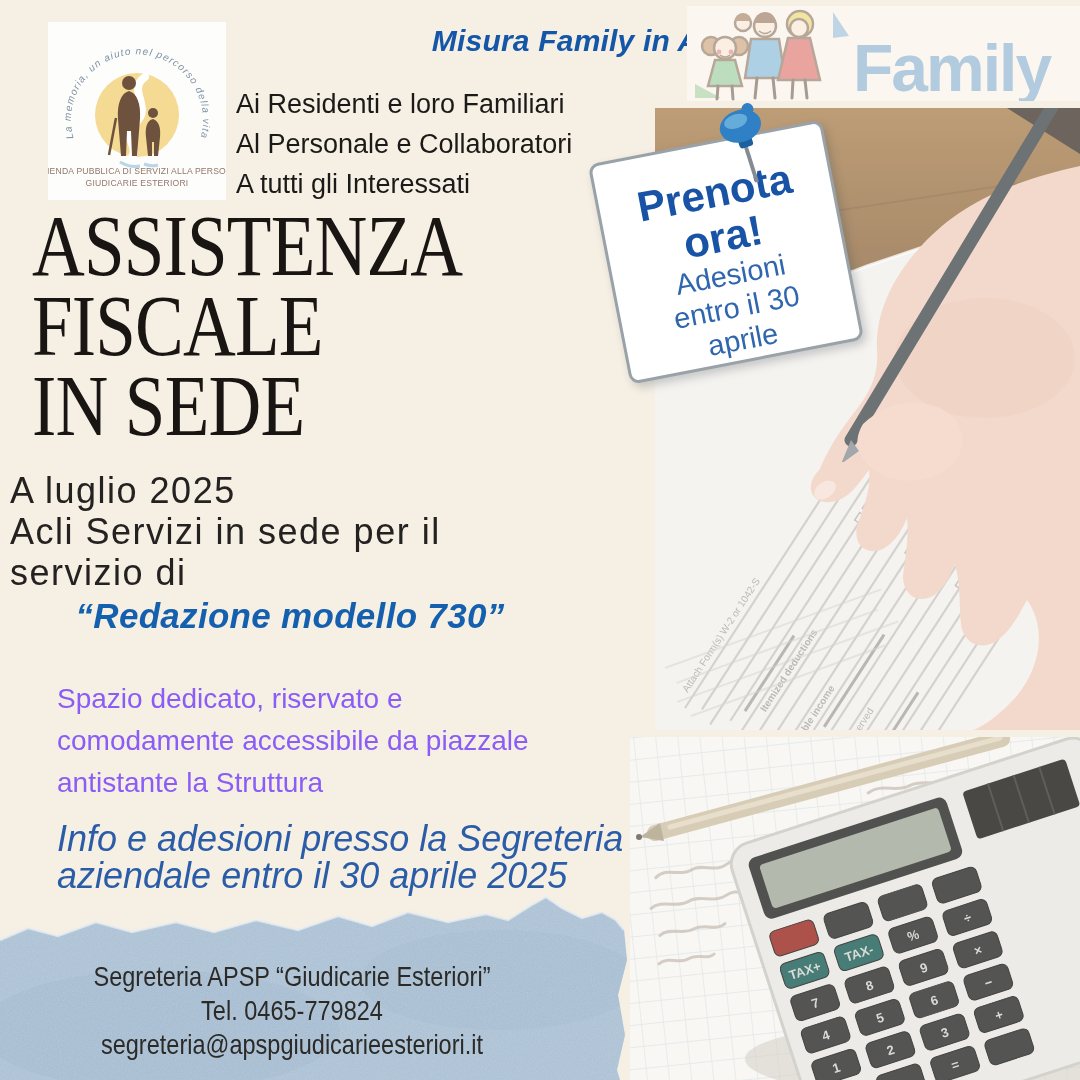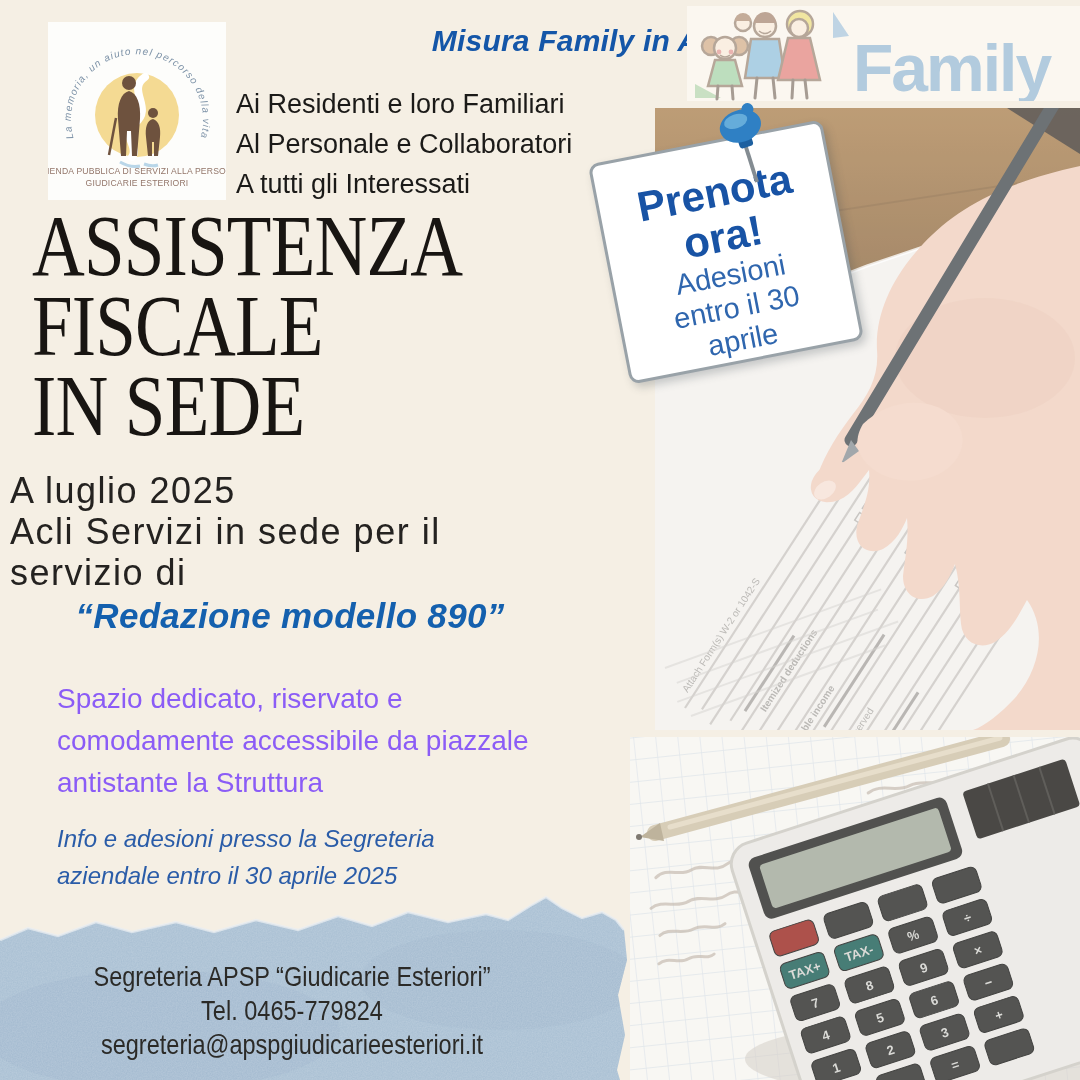--- a/index.html
+++ b/index.html
@@ -27,21 +27,21 @@
          font-size:86px;line-height:80px;color:#181512;letter-spacing:-1px;
          transform:scaleX(.85);transform-origin:left top;}
 
   
   .subtitle{left:10px;top:470px;width:560px;text-align:left;font-size:36px;line-height:41px;
             color:#242220;letter-spacing:1.5px;}
   .highlight{left:10px;top:596px;width:560px;text-align:center;font-size:35px;font-weight:bold;
              font-style:italic;color:#1460ae;letter-spacing:.3px;}
 
   .paragraph{left:57px;top:678px;font-size:28px;line-height:42px;color:#8b5cf6;}
-  .info{left:57px;top:820px;font-size:24px;line-height:37px;font-style:italic;color:#2a5ca8;}
+  .info{left:57px;top:820px;font-size:36px;line-height:37px;font-style:italic;color:#2a5ca8;}
 
   
   .photo-top{left:655px;top:108px;width:425px;height:622px;overflow:hidden;}
   .photo-bottom{left:630px;top:737px;width:450px;height:343px;overflow:hidden;}
 
   
   .note{left:607px;top:140px;width:238px;height:224px;background:#fff;border:3px solid #99a2a8;
         border-radius:10px;transform:rotate(-11deg);box-shadow:3px 5px 9px rgba(60,70,80,.25);
         display:flex;flex-direction:column;align-items:center;justify-content:flex-start;
         padding-top:26px;box-sizing:border-box;z-index:4;}
@@ -128,21 +128,21 @@
     <div>ASSISTENZA</div>
     <div>FISCALE</div>
     <div>IN SEDE</div>
   </div>
 
   <div class="subtitle abs">
     <div>A luglio 2025</div>
     <div>Acli Servizi in sede per il</div>
     <div>servizio di</div>
   </div>
-  <div class="highlight abs">“Redazione modello 890”</div>
+  <div class="highlight abs">“Redazione modello 730”</div>
 
   <div class="paragraph abs">
     <div>Spazio dedicato, riservato e</div>
     <div>comodamente accessibile da piazzale</div>
     <div>antistante la Struttura</div>
   </div>
 
   <div class="info abs">
     <div>Info e adesioni presso la Segreteria</div>
     <div>aziendale entro il 30 aprile 2025</div>

